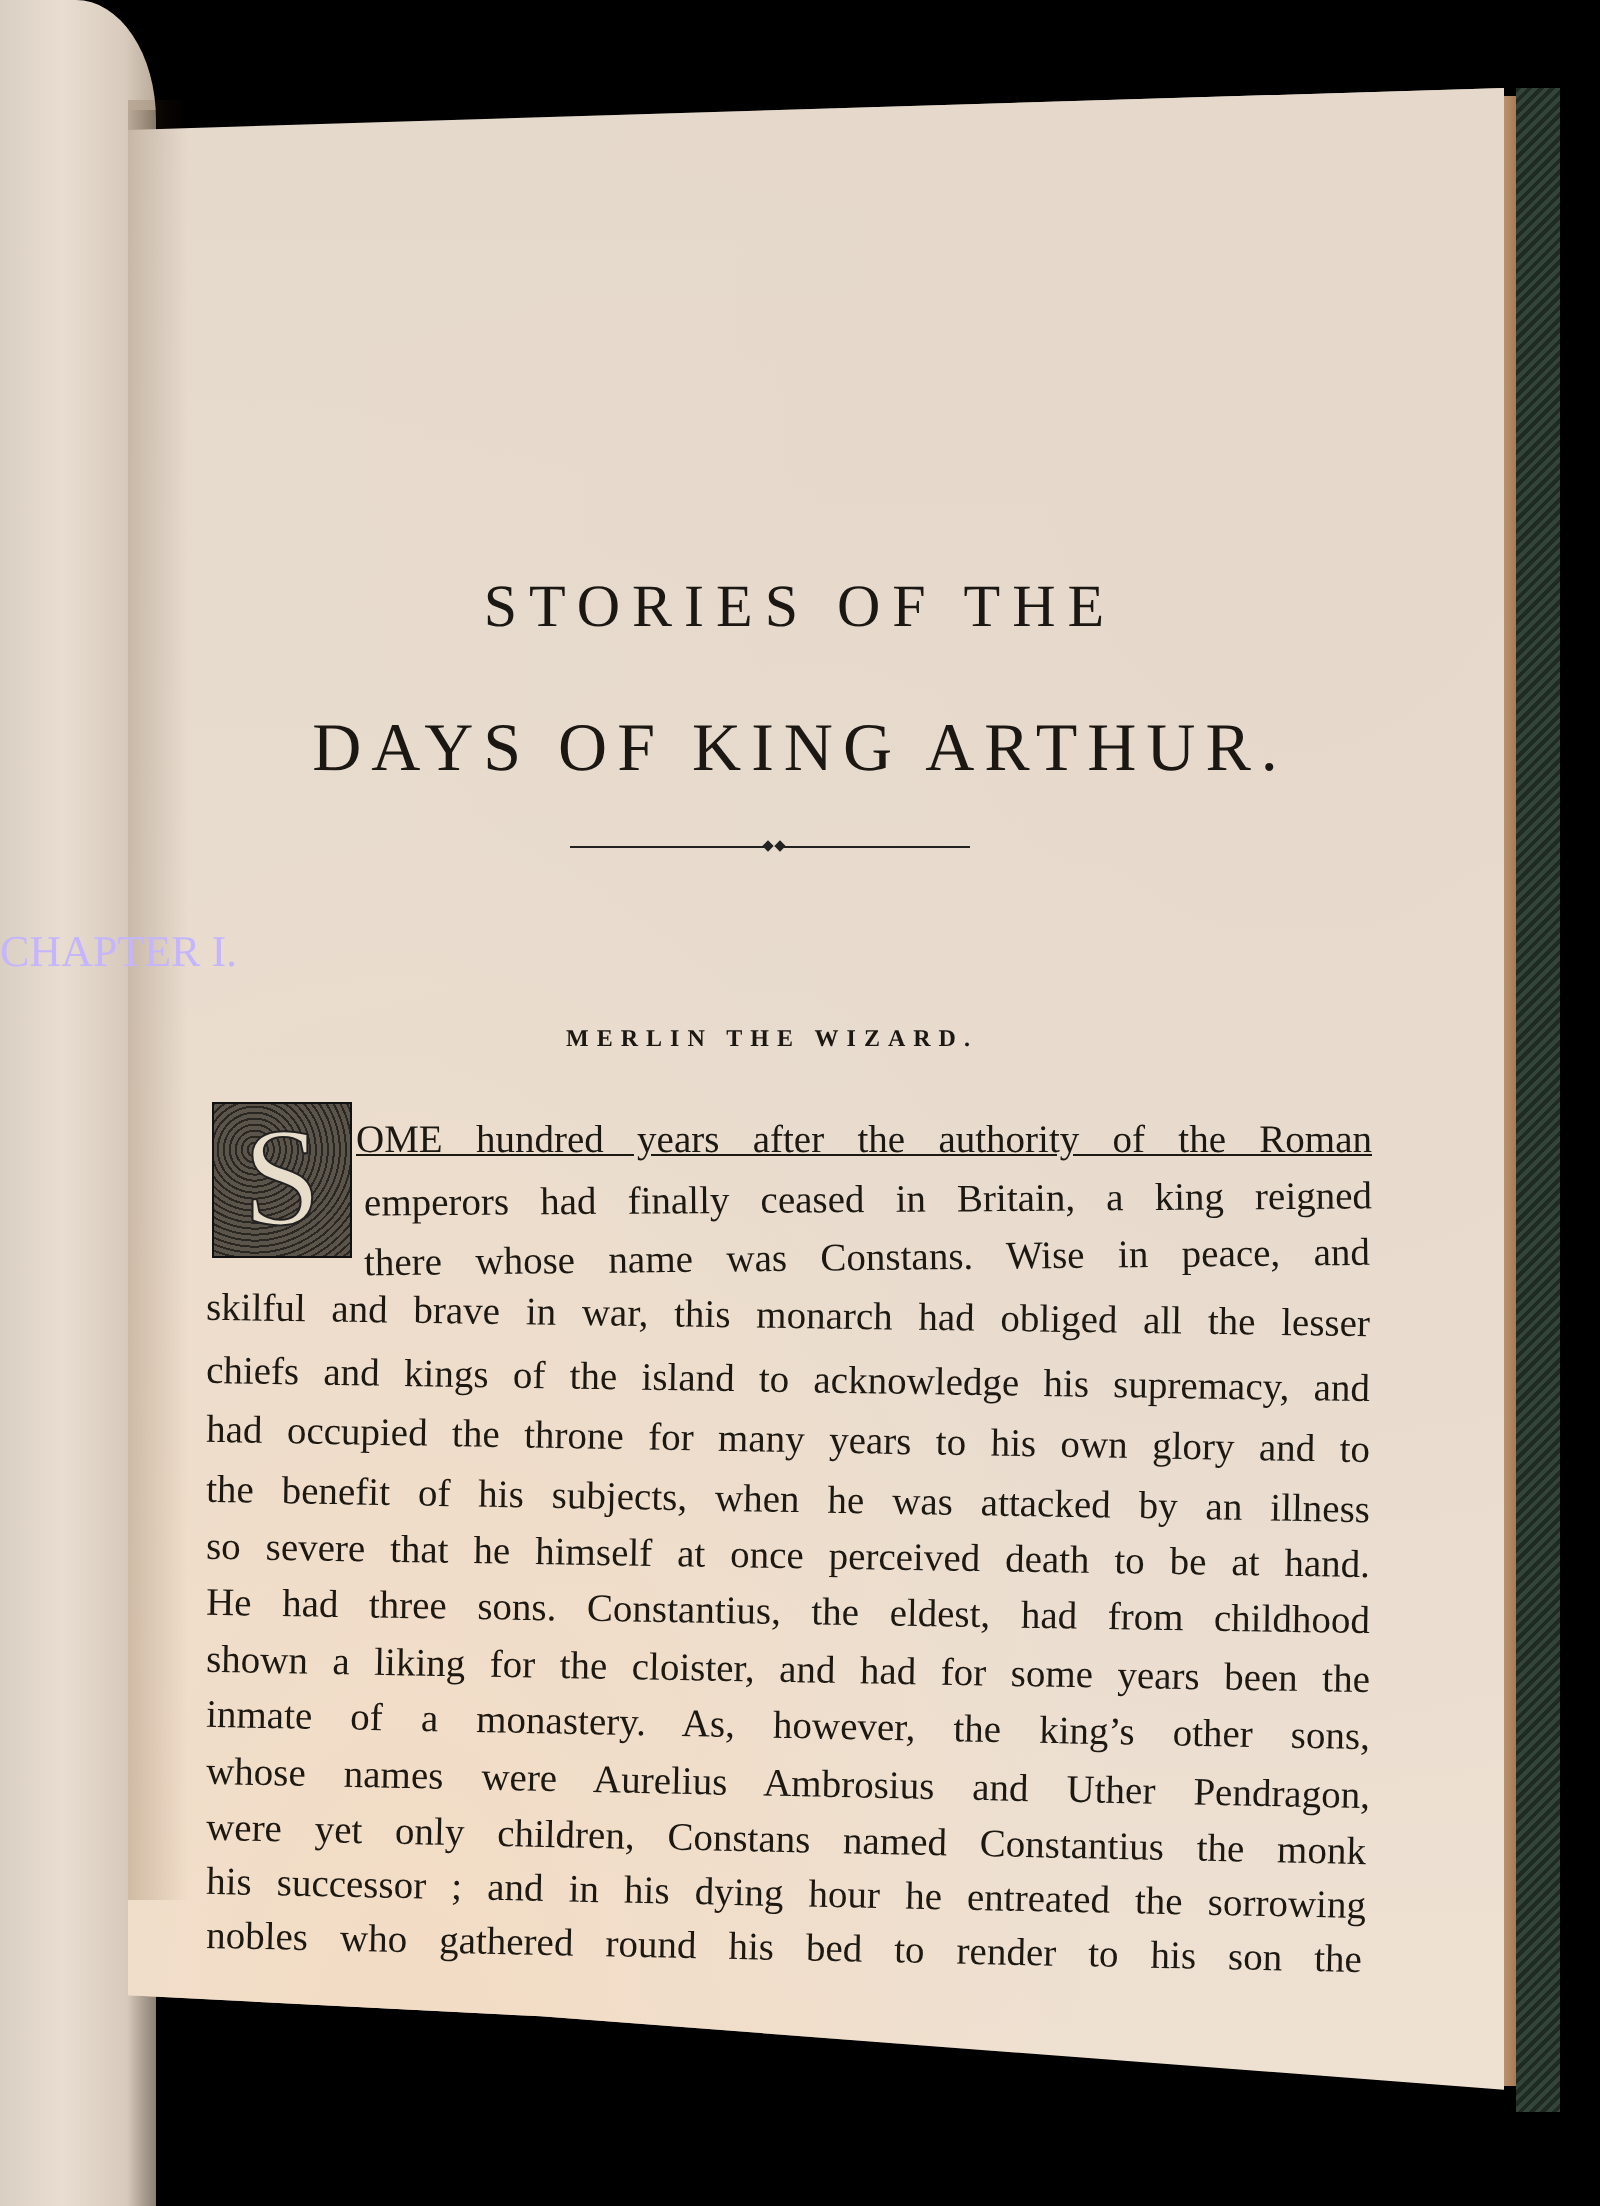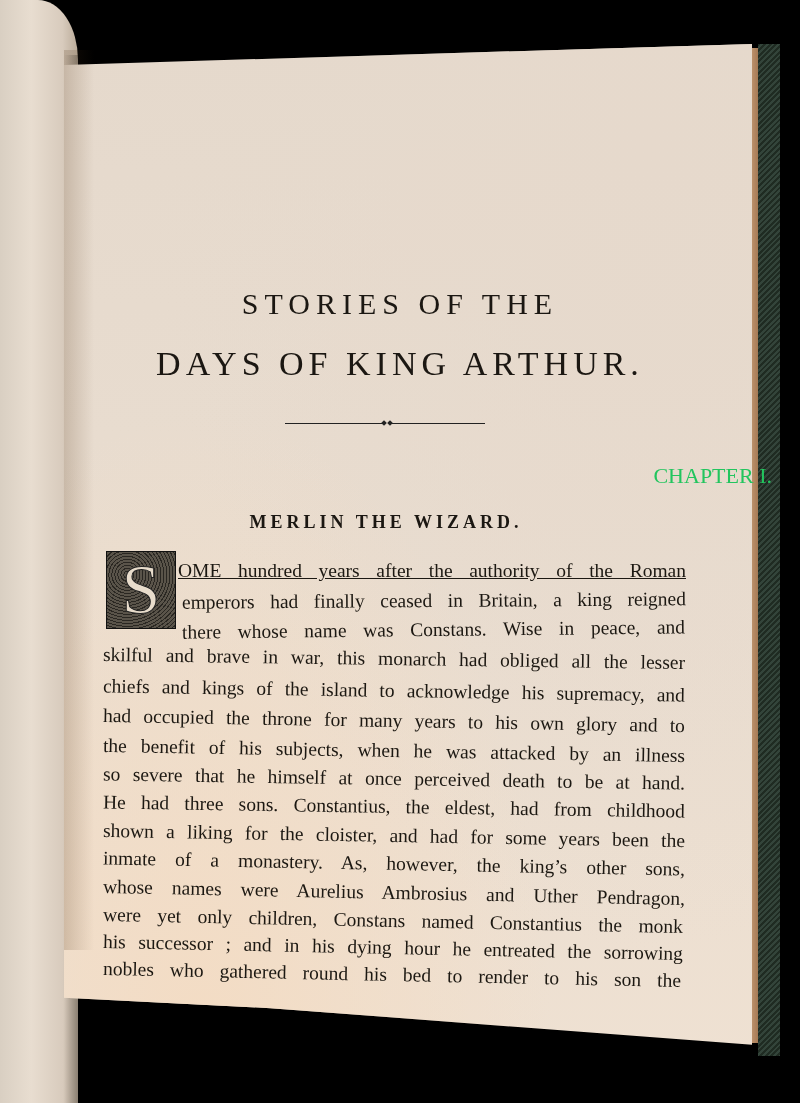--- a/index.html
+++ b/index.html
@@ -34,37 +34,37 @@
   }
   .page-shadow {
     position:absolute; left:64px; top:50px; width:30px; height:900px;
     background:linear-gradient(90deg,rgba(90,60,30,0.22),rgba(90,60,30,0));
   }
   .title-line1, .title-line2 {
     position:absolute; left:0; width:800px; text-align:center; color:#1b1712;
     letter-spacing:6px; font-weight:normal;
   }
   .title-line1 { top:287px; font-size:30px; }
-  .title-line2 { top:345px; font-size:34px; letter-spacing:5px; }
+  .title-line2 { top:356px; font-size:34px; letter-spacing:5px; }
   .ornament {
     position:absolute; left:285px; top:420px; width:200px; height:8px;
   }
   .ornament .rule { position:absolute; top:3px; height:1px; background:#222; }
   .ornament .r1 { left:0; width:98px; }
   .ornament .r2 { left:106px; width:94px; }
   .ornament .diamond {
     position:absolute; top:1px; width:4px; height:4px; background:#222; transform:rotate(45deg);
   }
   .chapter {
-    position:absolute; left:0; width:772px; top:463px; text-align:right;
-    font-size:22px; color:#22c55e;
+    position:absolute; left:0; width:772px; top:463px; text-align:left;
+    font-size:22px; color:#c4b5fd;
   }
   .subtitle {
     position:absolute; left:0; width:772px; top:512px; text-align:center;
-    font-size:18px; letter-spacing:4px; font-weight:bold; color:#1b1712;
+    font-size:12px; letter-spacing:4px; font-weight:bold; color:#1b1712;
   }
   .dropcap {
     position:absolute; left:106px; top:551px; width:68px; height:76px;
     background:#3b3731; border:1px solid #111;
     display:flex; align-items:center; justify-content:center;
     background-image:repeating-radial-gradient(circle at 30% 30%, #2a2722 0, #2a2722 1px, #5a544a 1px, #5a544a 3px);
   }
   .dropcap span {
     font-size:70px; color:#e8dccb; line-height:1; font-family:"Liberation Serif","DejaVu Serif",serif;
     -webkit-text-stroke:1px #222;

